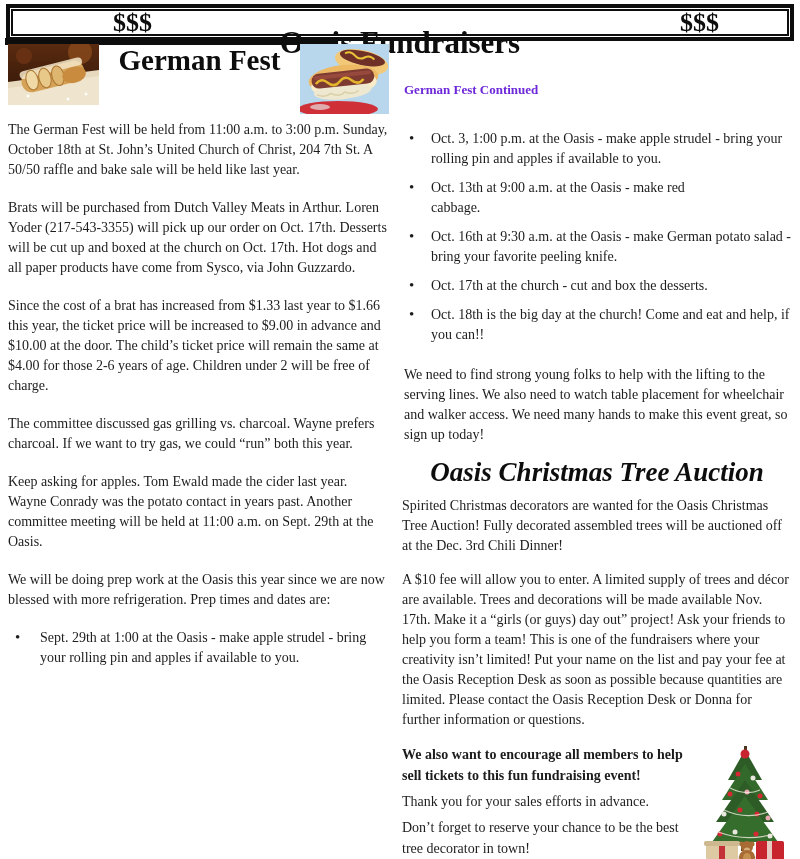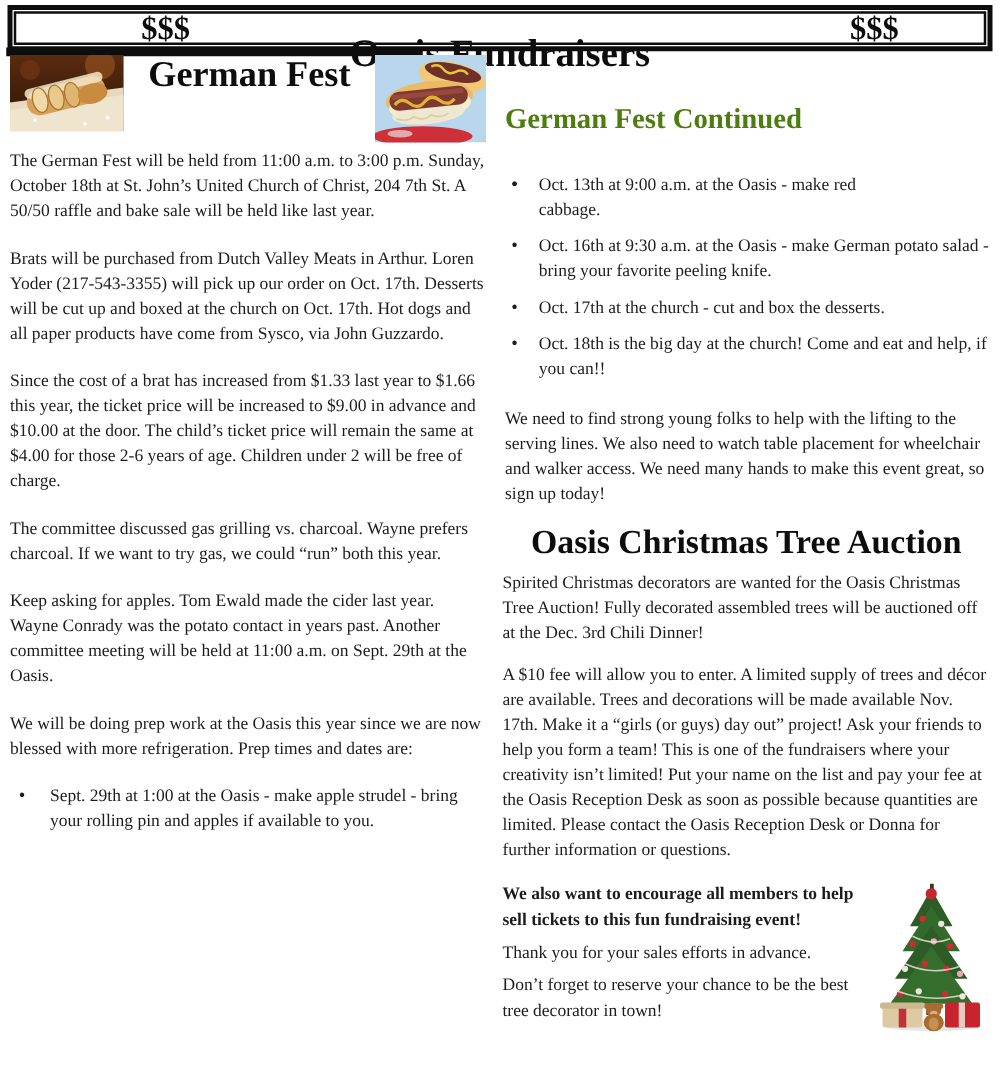--- a/index.html
+++ b/index.html
@@ -84,22 +84,22 @@
 
   .left-col p, .right-col p {
     font-size: 14px;
     line-height: 20px;
     margin-bottom: 18px;
   }
   .right-col p { margin-bottom: 14px; }
 
   .sub-heading {
     font-weight: bold;
-    font-size: 23px;
-    color: #4d7c0f;
+    font-size: 13px;
+    color: #6d28d9;
     margin: 82px 0 0 2px;
   }
 
   ul.prep-list { list-style: none; }
   .left-col ul.prep-list { margin-top: 16px; }
   .right-col ul.prep-list { margin: 31px 0 20px 0; }
   ul.prep-list li {
     position: relative;
     padding-left: 29px;
     font-size: 14px;
@@ -114,20 +114,21 @@
   }
   ul.prep-list li .li-text { white-space: pre-line; }
 
   .auction-heading {
     text-align: center;
     font-weight: bold;
     font-size: 27px;
     color: #0d0d0d;
     margin: 4px 0 10px 0;
     line-height: 1;
+    font-style: italic;
   }
   .help-para { margin-left: 2px; }
 
   .bottom-section { margin-top: 6px; }
   .bottom-section .tree { float: right; margin: 0 0 0 6px; }
   .bottom-section p { margin-bottom: 5px; line-height: 21px; }
   .bold-para { font-weight: bold; }
 </style>
 </head>
 <body>
@@ -205,20 +206,21 @@
       </li>
     </ul>
   </div>
 
   <div class="right-col">
     <div class="sub-heading">German Fest Continued</div>
 
     <ul class="prep-list">
       <li>
         <span class="bullet-dot">•</span>
+        <span class="li-text">Oct. 3, 1:00 p.m. at the Oasis - make apple strudel - bring your rolling pin and apples if available to you.</span>
       </li>
       <li>
         <span class="bullet-dot">•</span>
         <span class="li-text">Oct. 13th at 9:00 a.m. at the Oasis - make red
 cabbage.</span>
       </li>
       <li>
         <span class="bullet-dot">•</span>
         <span class="li-text">Oct. 16th at 9:30 a.m. at the Oasis - make German potato salad - bring your favorite peeling  knife.</span>
       </li>

